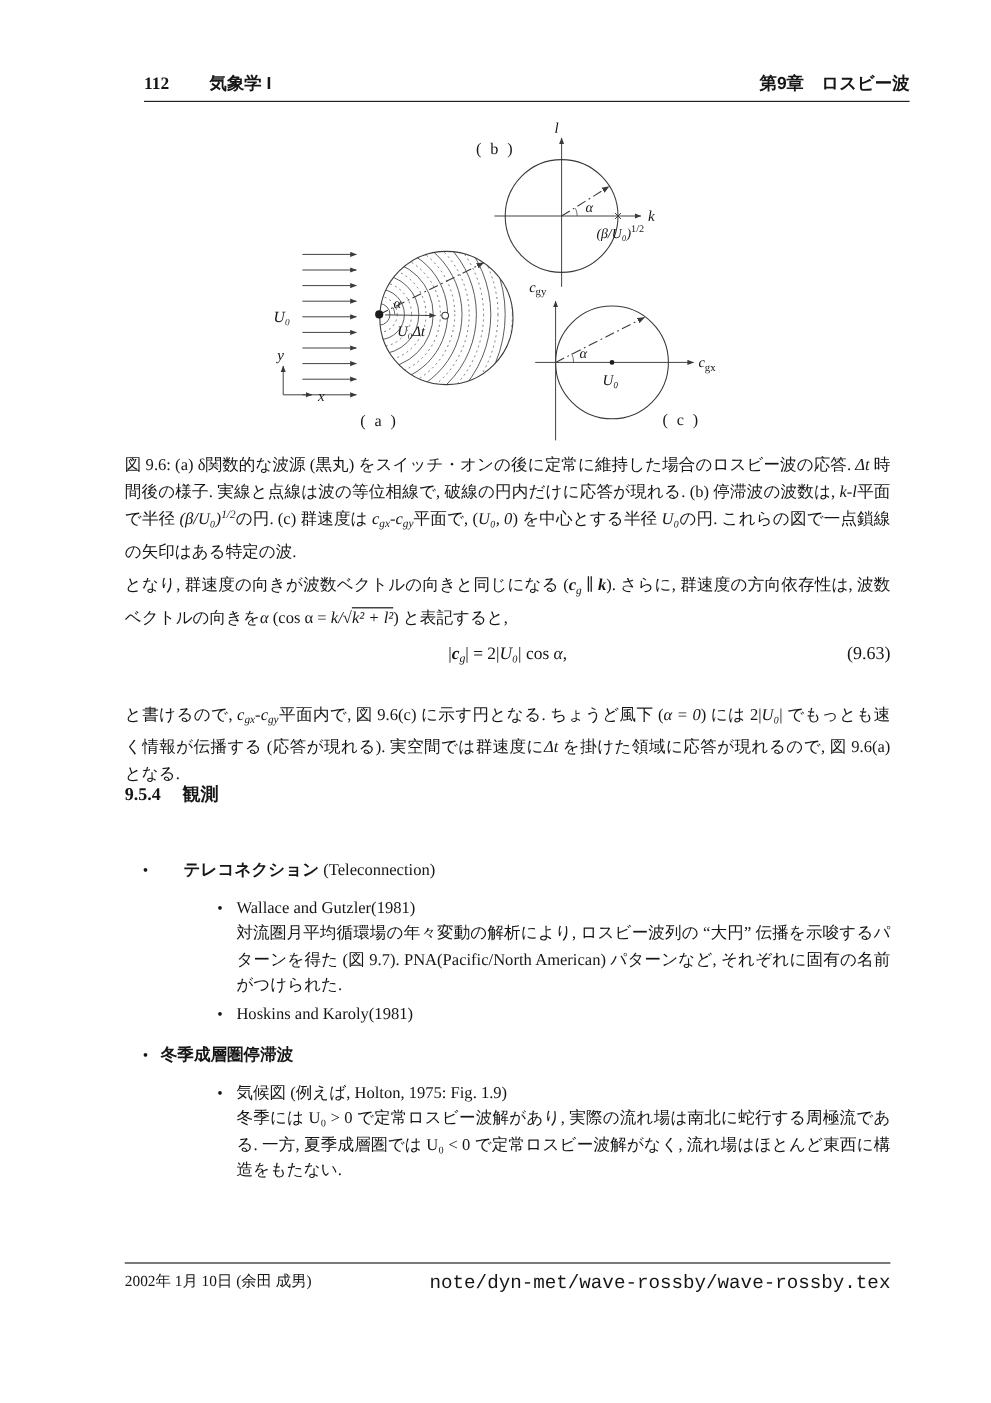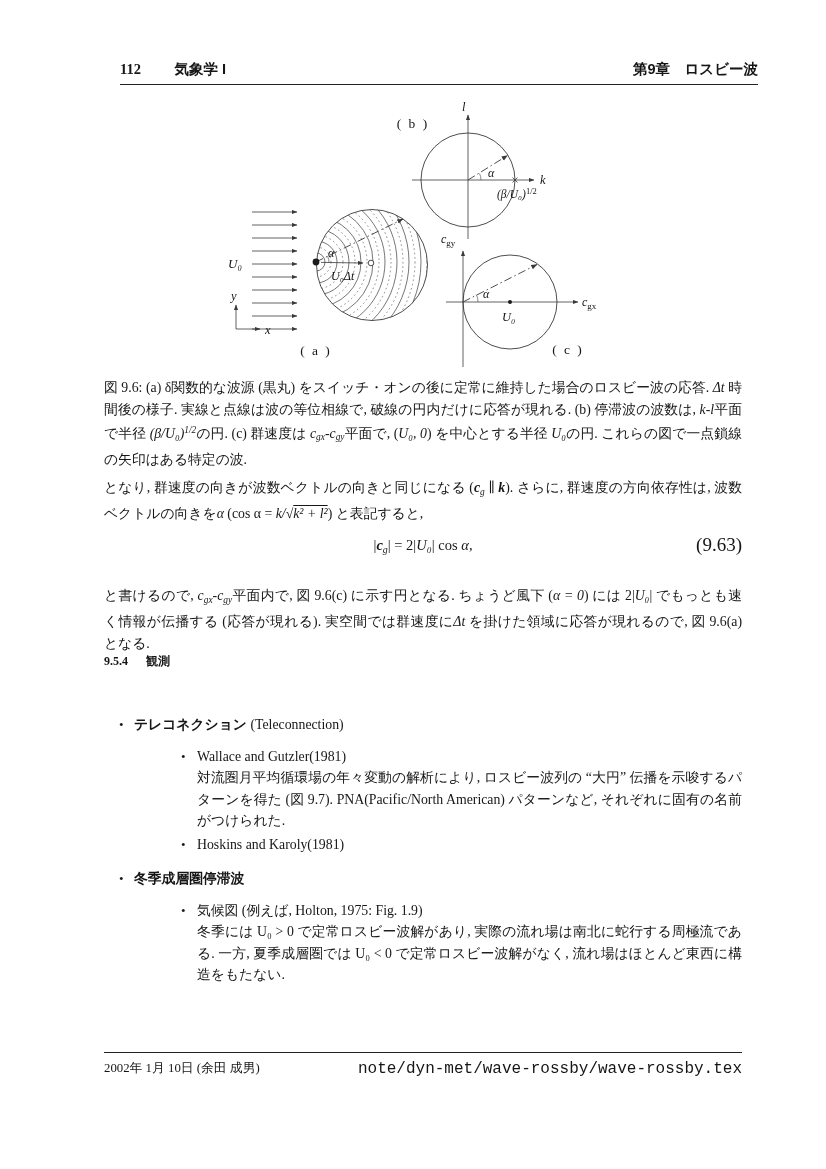--- a/index.html
+++ b/index.html
@@ -11,22 +11,22 @@
   .bi{font-style:italic;font-weight:bold;}
   .rm{font-style:normal;}
   .sub{font-size:0.68em;vertical-align:-0.28em;font-style:italic;}
   .sup{font-size:0.68em;vertical-align:0.5em;font-style:italic;}
   .ol{text-decoration:overline;}
   .gothic{font-family:"Liberation Sans","DejaVu Sans",sans-serif;}
   .hdr{display:flex;justify-content:space-between;align-items:flex-end;
        border-bottom:1.6px solid #222;padding-bottom:5px;font-size:14.5px;font-weight:bold;margin-left:16px;}
   .hdr .num{margin-right:30px;}
   .eqrow{position:relative;text-align:center;font-size:14.5px;line-height:22px;}
-  .eqtag{position:absolute;right:0;top:0;font-size:19px;}
-  .sect{font-size:12px;font-weight:bold;}
+  .eqtag{position:absolute;right:0;top:0;font-size:15px;}
+  .sect{font-size:15px;font-weight:bold;}
   .sect .st{margin-left:18px;}
   .li1{position:relative;padding-left:30px;}
   .li1 > .blt{position:absolute;left:15px;top:0;}
   .li2{position:relative;padding-left:63px;}
   .li2 > .blt{position:absolute;left:47px;top:0;}
   .blt{font-size:13px;}
   .sublist{margin-top:10px;}
   .ftr{display:flex;justify-content:space-between;border-top:1.5px solid #222;
        padding-top:7px;font-size:12.8px;text-align:center;}
   .mono{font-family:"Liberation Mono","DejaVu Sans Mono",monospace;font-size:16px;}
@@ -155,21 +155,21 @@
   </div>
 
   <div class="abs sect" style="top:653px;left:104px;width:638px;">
     <span>9.5.4</span><span class="st gothic">観測</span>
   </div>
 
   <div class="abs jp" style="top:714px;left:104px;width:638px;">
 
     <div class="li1">
       <span class="blt">•</span>
-      <span class="gothic" style="font-weight:bold;">テレコネクション</span><span> (Teleconnection)</span>
+      <span class="gothic" style="font-weight:bold;margin-left:19px;">テレコネクション</span><span> (Teleconnection)</span>
       <div class="sublist">
         <div class="li2">
           <span class="blt">•</span>
           <span>Wallace and Gutzler(1981)</span>
           <div>対流圏月平均循環場の年々変動の解析により, ロスビー波列の “大円” 伝播を示唆するパターンを得た (図 9.7). PNA(Pacific/North American) パターンなど, それぞれに固有の名前がつけられた.</div>
         </div>
         <div class="li2" style="margin-top:2px;">
           <span class="blt">•</span>
           <span>Hoskins and Karoly(1981)</span>
         </div>

